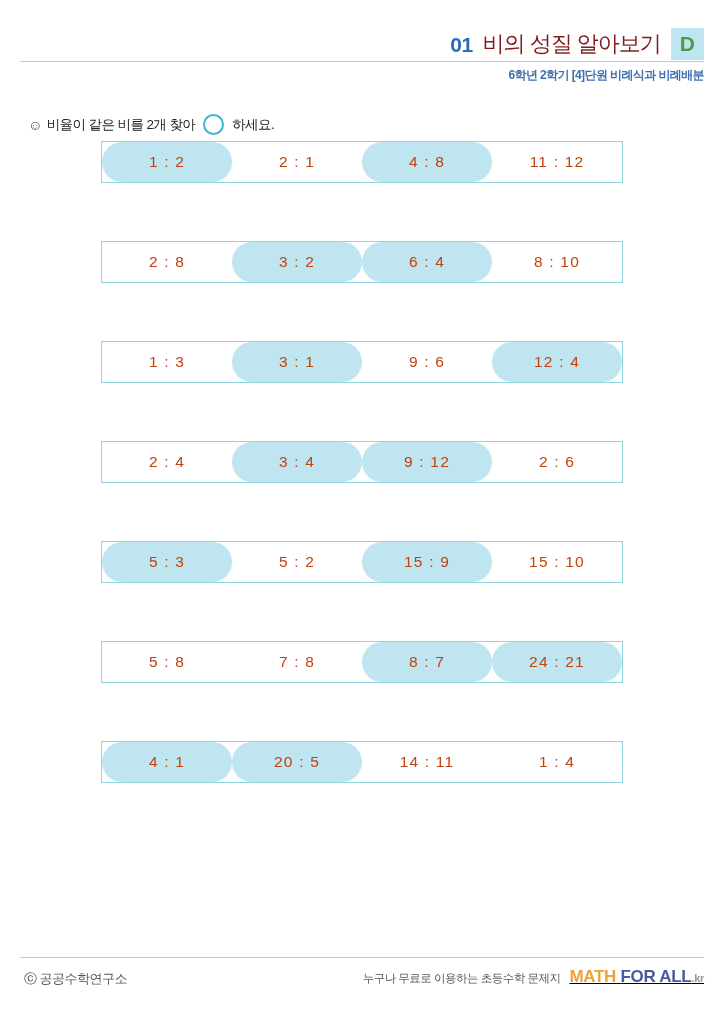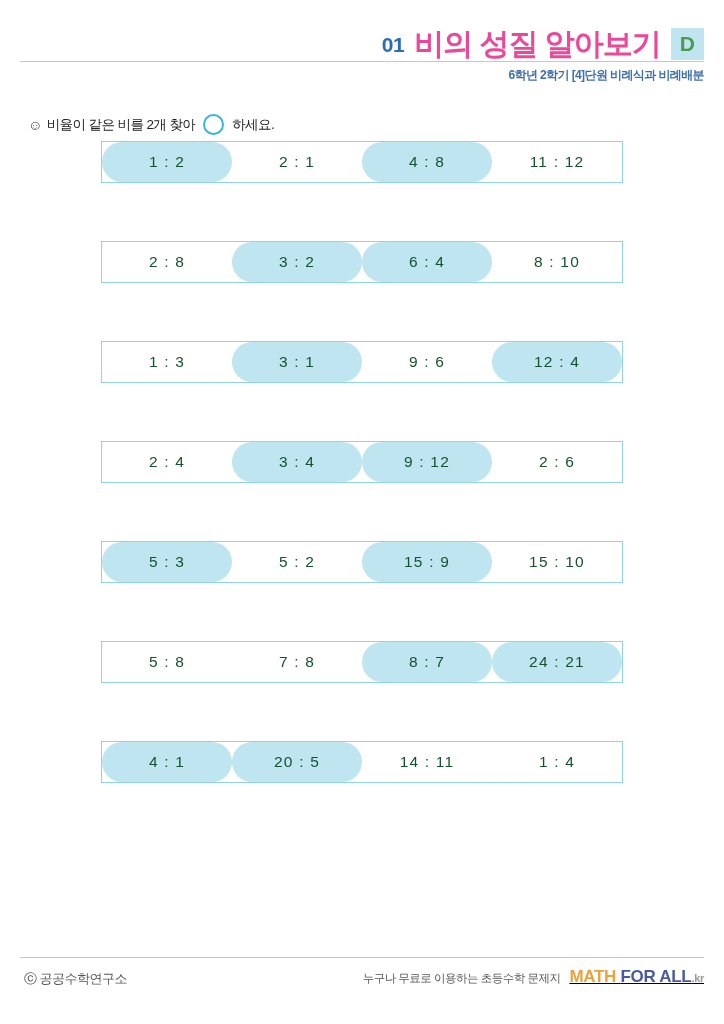--- a/index.html
+++ b/index.html
@@ -33,23 +33,23 @@
   }
   .unit-number {
     color: #2b6cb8;
     font-size: 21px;
     font-weight: bold;
     letter-spacing: -0.5px;
     line-height: 1;
     margin-left: 21px;
   }
   .title-text {
-    color: #ec4899;
-    font-size: 30px;
-    font-weight: bold;
+    color: #7f1d1d;
+    font-size: 22px;
+    font-weight: normal;
     letter-spacing: -1px;
     line-height: 1;
   }
   .level-badge {
     background: #bfe6f0;
     color: #4c9a4c;
     font-size: 21px;
     font-weight: bold;
     line-height: 1;
     padding: 5px 9px 6px 9px;
@@ -118,21 +118,21 @@
     background: #ffffff;
     margin-bottom: 58px;
     display: flex;
   }
   .ratio-cell {
     flex: 1 1 25%;
     display: flex;
     align-items: center;
     justify-content: center;
     font-size: 15.5px;
-    color: #14532d;
+    color: #c2410c;
     letter-spacing: 1.2px;
     box-sizing: border-box;
     border-radius: 20px;
   }
   .ratio-cell.highlight {
     background: #bfe6f0;
   }
 
   
   .footer-rule {

